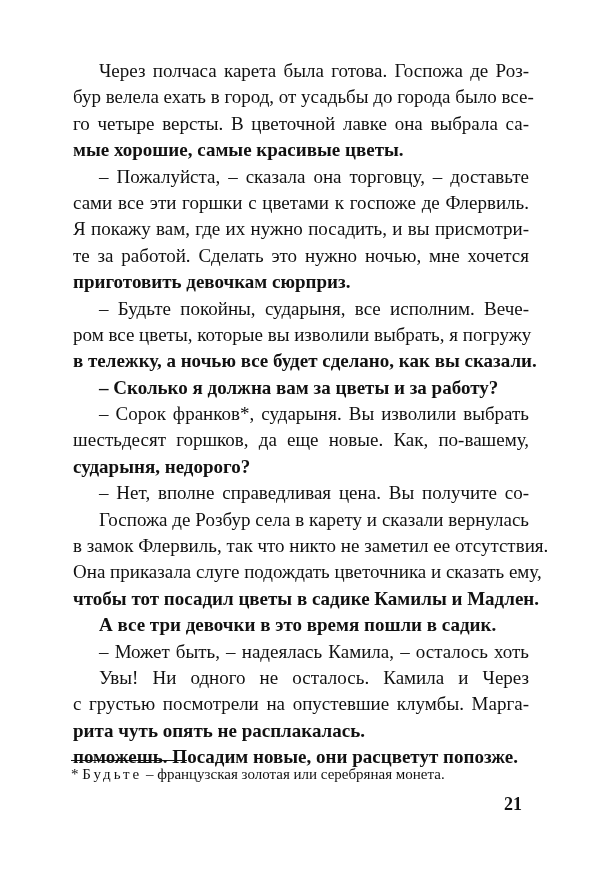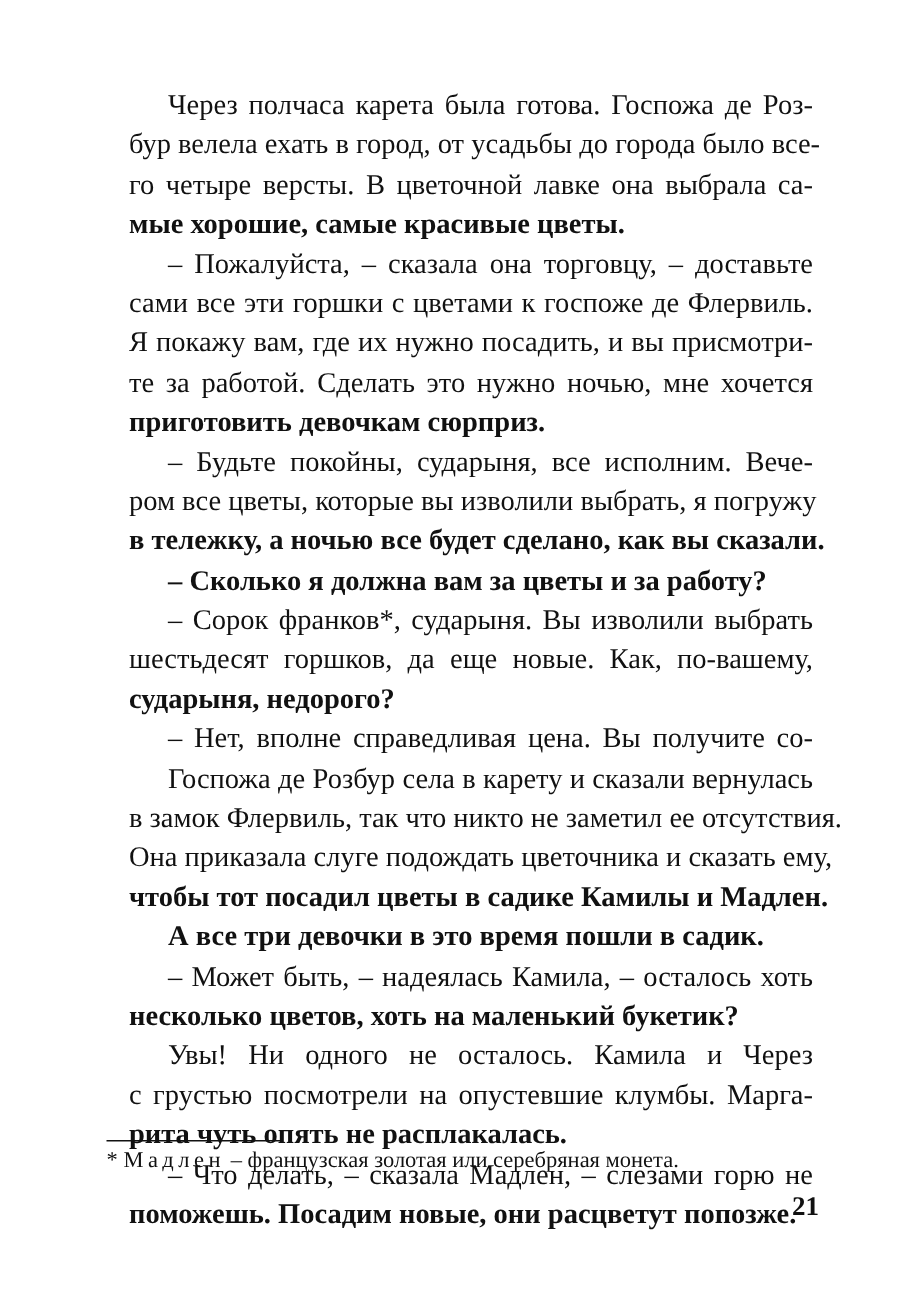--- a/index.html
+++ b/index.html
@@ -1,36 +1,36 @@
 <!DOCTYPE html>
 <html><head>
 <meta charset="utf-8">
 <style>
   html, body { margin: 0; padding: 0; }
   body {
     width: 600px; height: 877px; background: #ffffff; position: relative; overflow: hidden;
     font-family: "Liberation Serif", "DejaVu Serif", serif; color: #111;
   }
-  .page { position: absolute; left: 86px; top: 58px; width: 456px; }
+  .page { position: absolute; left: 73px; top: 58px; width: 456px; }
   .line {
     display: block; height: 26.4px; line-height: 26.4px; font-size: 19px;
     white-space: nowrap; text-align: justify; text-align-last: justify;
   }
   .line.ind { padding-left: 26px; }
   .line.last { text-align-last: left; font-weight: bold; }
   .fn-rule {
     position: absolute; left: 71px; top: 760px; width: 116px; height: 0;
     border-top: 1.2px solid #111;
   }
   .footnote {
     position: absolute; left: 71px; top: 764px; font-size: 15px; line-height: 20px; white-space: nowrap;
   }
   .fn-term { letter-spacing: 3px; }
   .page-num {
-    position: absolute; left: 528px; top: 794px; font-size: 18px; font-weight: bold;
+    position: absolute; left: 504px; top: 794px; font-size: 18px; font-weight: bold;
   }
 </style>
 </head>
 <body>
 
 <div class="page" id="page-body">
     <span class="line ind">Через полчаса карета была готова. Госпожа де Роз-</span>
     <span class="line">бур велела ехать в город, от усадьбы до города было все-</span>
     <span class="line">го четыре версты. В цветочной лавке она выбрала са-</span>
     <span class="line last">мые хорошие, самые красивые цветы.</span>
@@ -46,27 +46,25 @@
     <span class="line ind">– Сорок франков*, сударыня. Вы изволили выбрать</span>
     <span class="line">шестьдесят горшков, да еще новые. Как, по-вашему,</span>
     <span class="line last">сударыня, недорого?</span>
     <span class="line ind">– Нет, вполне справедливая цена. Вы получите со-</span>
     <span class="line ind">Госпожа де Розбур села в карету и сказали вернулась</span>
     <span class="line">в замок Флервиль, так что никто не заметил ее отсутствия.</span>
     <span class="line">Она приказала слуге подождать цветочника и сказать ему,</span>
     <span class="line last">чтобы тот посадил цветы в садике Камилы и Мадлен.</span>
     <span class="line ind last">А все три девочки в это время пошли в садик.</span>
     <span class="line ind">– Может быть, – надеялась Камила, – осталось хоть</span>
-    <span class="line last">несколько цветов, хоть на маленький букетик?</span>
     <span class="line ind">Увы! Ни одного не осталось. Камила и Через</span>
     <span class="line">с грустью посмотрели на опустевшие клумбы. Марга-</span>
     <span class="line last">рита чуть опять не расплакалась.</span>
-    <span class="line ind">– Что делать, – сказала Мадлен, – слезами горю не</span>
     <span class="line last">поможешь. Посадим новые, они расцветут попозже.</span>
   </div>
 
 <div class="fn-rule"></div>
 <div class="footnote">
   <span>*</span>
-  <span class="fn-term">Мадлен</span><span> – французская золотая или серебряная монета.</span>
+  <span class="fn-term">Будьте</span><span> – французская золотая или серебряная монета.</span>
 </div>
 
 <div class="page-num">21</div>
 
 </body></html>

